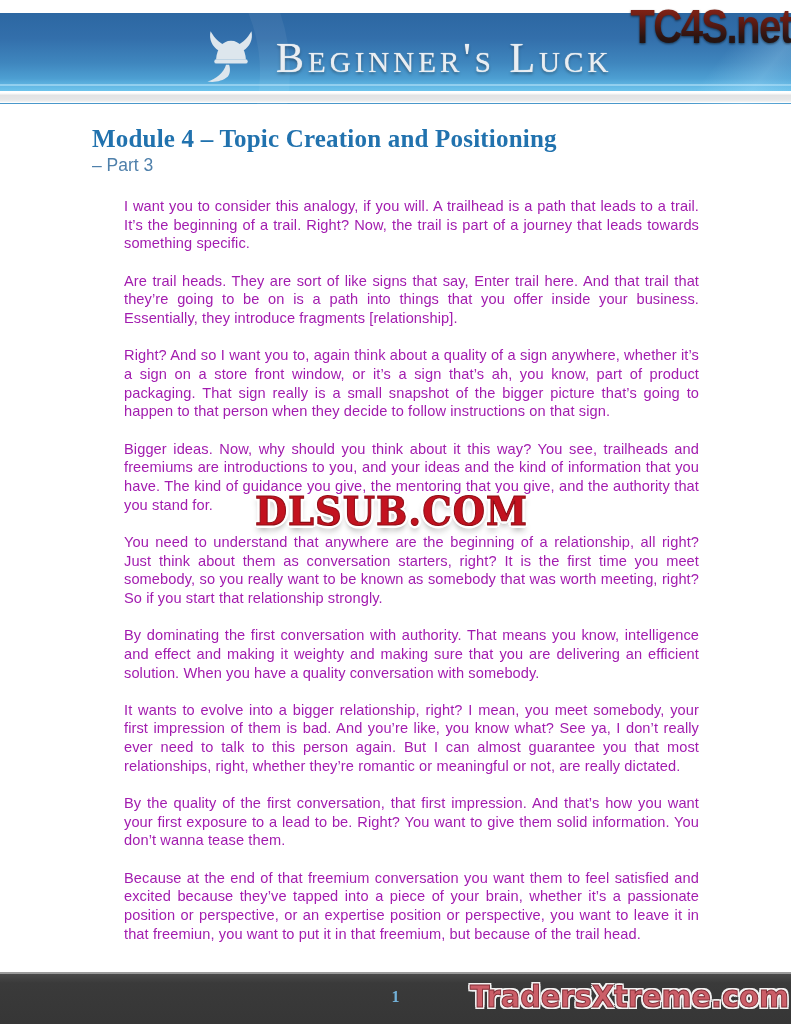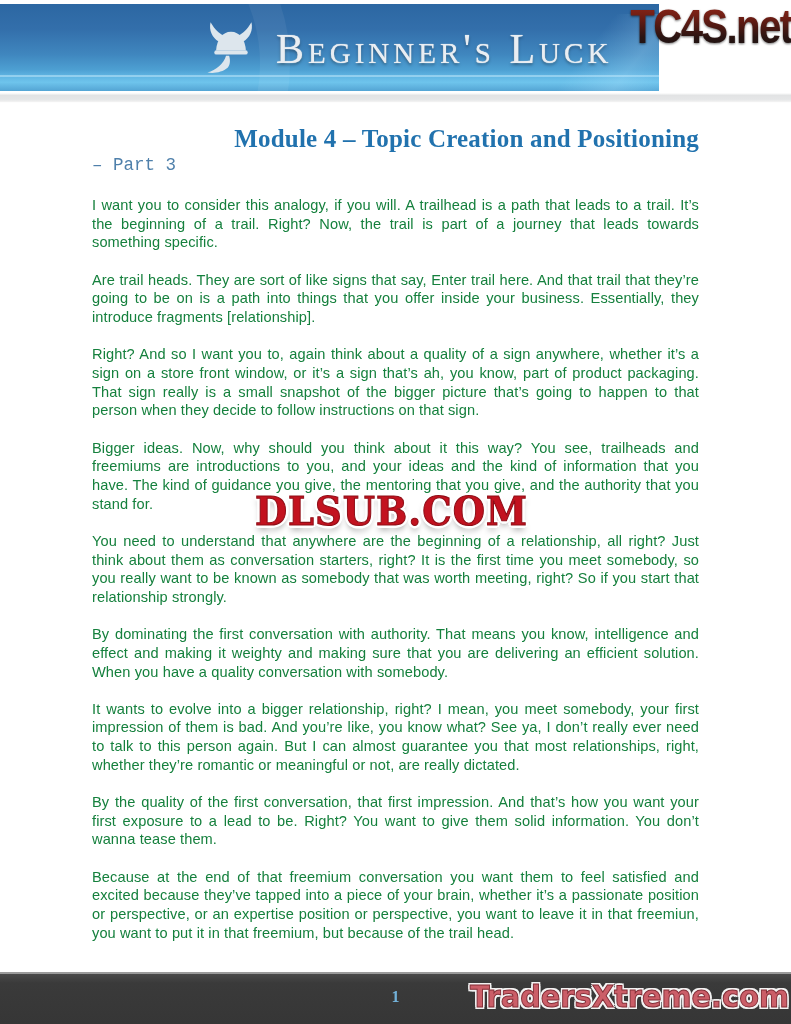--- a/index.html
+++ b/index.html
@@ -6,22 +6,22 @@
   html, body { width: 791px; height: 1024px; }
   body {
     font-family: "Liberation Sans", sans-serif;
     background: #ffffff;
     position: relative;
     overflow: hidden;
   }
 
   
   .header {
-    position: absolute; top: 4px; left: 0;
-    width: 659px; height: 91px;
+    position: absolute; top: 13px; left: 0;
+    width: 791px; height: 91px;
     background: linear-gradient(180deg, #2c67a2 0%, #336fab 28%, #3f86be 55%, #4d9fd2 72%, #62b7e4 80%, #6ec4ec 86%, #4896c9 100%);
     overflow: hidden;
   }
   .header::before { 
     content: "";
     position: absolute; left: -90px; top: -130px;
     width: 320px; height: 320px;
     border-radius: 50%;
     border: 30px solid rgba(255,255,255,0.06);
   }
@@ -84,37 +84,37 @@
     position: absolute; top: 103px; left: 92px;
     width: 607px;
   }
   .doc-title {
     margin-top: 22px;
     font-family: "Liberation Serif", serif;
     font-weight: 600;
     font-size: 25px;
     color: #2172ae;
     letter-spacing: 0.2px;
-    text-align: right;
   }
   .doc-subtitle {
     margin-top: 2px;
-    font-family: Liberation Mono, monospace;
+    font-family: Liberation Sans, sans-serif;
     font-weight: 500;
     font-size: 17.5px;
     color: #4f80ab;
   }
   .paragraphs { margin-top: 21px; }
   .paragraphs p {
     font-size: 14.6px;
     line-height: 18.7px;
-    color: #15803d;
+    color: #a21caf;
     text-align: justify;
     margin-bottom: 18.5px;
     letter-spacing: 0.1px;
+    margin-left: 32px;
   }
 
   
   .wm-dlsub {
     position: absolute; top: 489px; left: 255px;
     z-index: 6;
     font-family: "DejaVu Serif", serif;
     font-weight: 700;
     font-size: 37px;
     letter-spacing: 1px;

